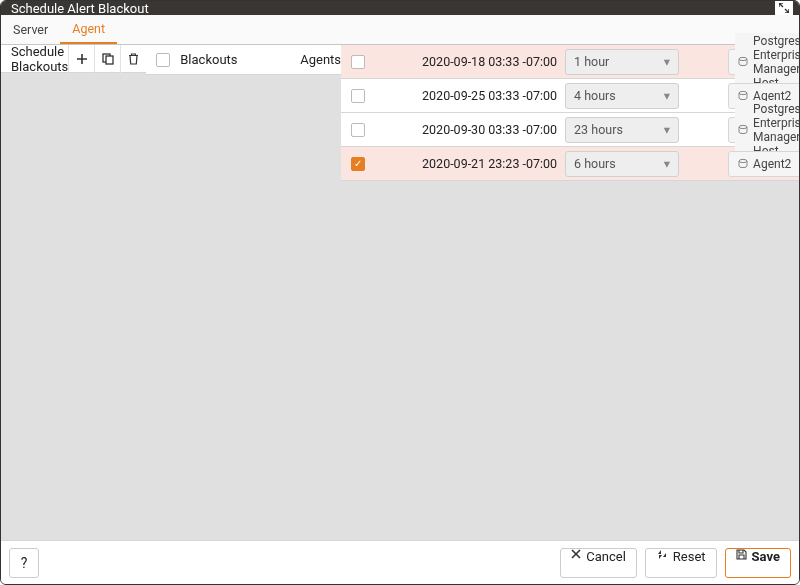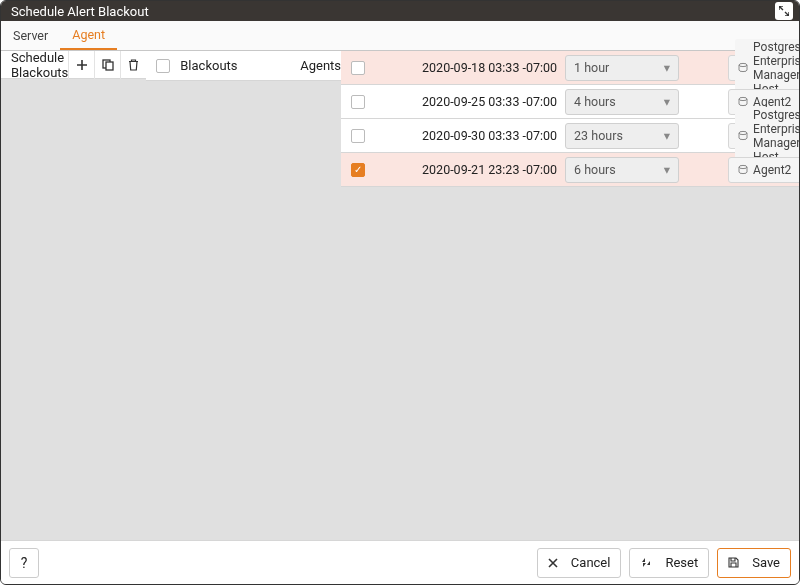--- a/index.html
+++ b/index.html
@@ -1,20 +1,20 @@
 <!DOCTYPE html>
 <html><head>
   <meta charset="utf-8">
   <style>
     * { box-sizing: border-box; margin: 0; padding: 0; }
     body { font-family: -apple-system, BlinkMacSystemFont, "Segoe UI", Roboto, Helvetica, Arial, sans-serif; font-size: 13px; color: #222; background: #fff; }
 
     .dialog { width: 800px; height: 585px; border: 1px solid #333; border-radius: 6px; overflow: hidden; display: flex; flex-direction: column; background: #e9e9e9; }
 
-    .titlebar { background: #3a3633; color: #fff; height: 20px; display: flex; align-items: center; justify-content: space-between; padding: 0 6px 0 10px; font-size: 13px; }
+    .titlebar { background: #3a3633; color: #fff; height: 14px; display: flex; align-items: center; justify-content: space-between; padding: 0 6px 0 10px; font-size: 13px; }
     .titlebar .title { font-weight: 400; }
     .titlebar .expand-btn { width: 18px; height: 18px; background: #fff; border-radius: 3px; display: flex; align-items: center; justify-content: center; cursor: pointer; }
 
     .tabs { background: #fafafa; border-bottom: 1px solid #c7c7c7; display: flex; height: 30px; }
     .tab { padding: 0 12px; display: flex; align-items: center; cursor: pointer; font-size: 12.5px; color: #444; }
     .tab.active { color: #e67e22; border-bottom: 2px solid #e67e22; }
 
     .grid-area { flex: 1; display: flex; flex-direction: row; background: #e0e0e0; }
     .grid-header { background: #fff; border-bottom: 1px solid #d6d6d6; display: flex; align-items: center; height: 28px; }
     .grid-header .label { flex: 1; padding-left: 10px; font-size: 13px; }
@@ -45,22 +45,22 @@
     .agent-tag-wrap { flex:1; height: 26px; background: #f5f5f5; border: 1px solid #d6d6d6; border-radius: 3px; display: flex; align-items: center; padding: 0 6px; justify-content: space-between; }
     .agent-tag { display: inline-flex; align-items: center; gap: 4px; background:#f5f5f5; border-radius:3px; padding: 1px 2px; color:#444; font-size:12px; }
     .agent-icon { width: 12px; height: 12px; display:inline-flex; }
     .agent-x { color:#888; font-size:12px; cursor:pointer; padding:0 2px; }
 
     .grid-body-filler { flex:1; background:#e0e0e0; }
 
     .footer { height: 44px; background: #fff; border-top: 1px solid #d6d6d6; display: flex; align-items: center; justify-content: space-between; padding: 0 8px; }
     .help-btn { width: 30px; height: 30px; border: 1px solid #ccc; border-radius: 3px; display:flex; align-items:center; justify-content:center; font-size:14px; cursor:pointer; background:#fff; }
     .footer-right { display: flex; gap: 8px; }
-    .fbtn { height: 30px; border: 1px solid #ccc; border-radius: 3px; background:#fff; display:flex; align-items:center; gap:13px; padding: 0 10px; font-size:13px; cursor:pointer; color:#222; }
-    .fbtn.save { border-color: #e67e22; }
+    .fbtn { height: 30px; border: 1px solid #ccc; border-radius: 3px; background:#fff; display:flex; gap:5px; padding: 0 10px; font-size:13px; cursor:pointer; color:#222; }
+    .fbtn.save { border-color: #e67e22; font-weight: bold; }
     .fbtn .icon { display:inline-flex; }
 
     svg { display:block; }
   </style>
 </head>
 <body>
 
 <div class="dialog">
 
   <div class="titlebar">

